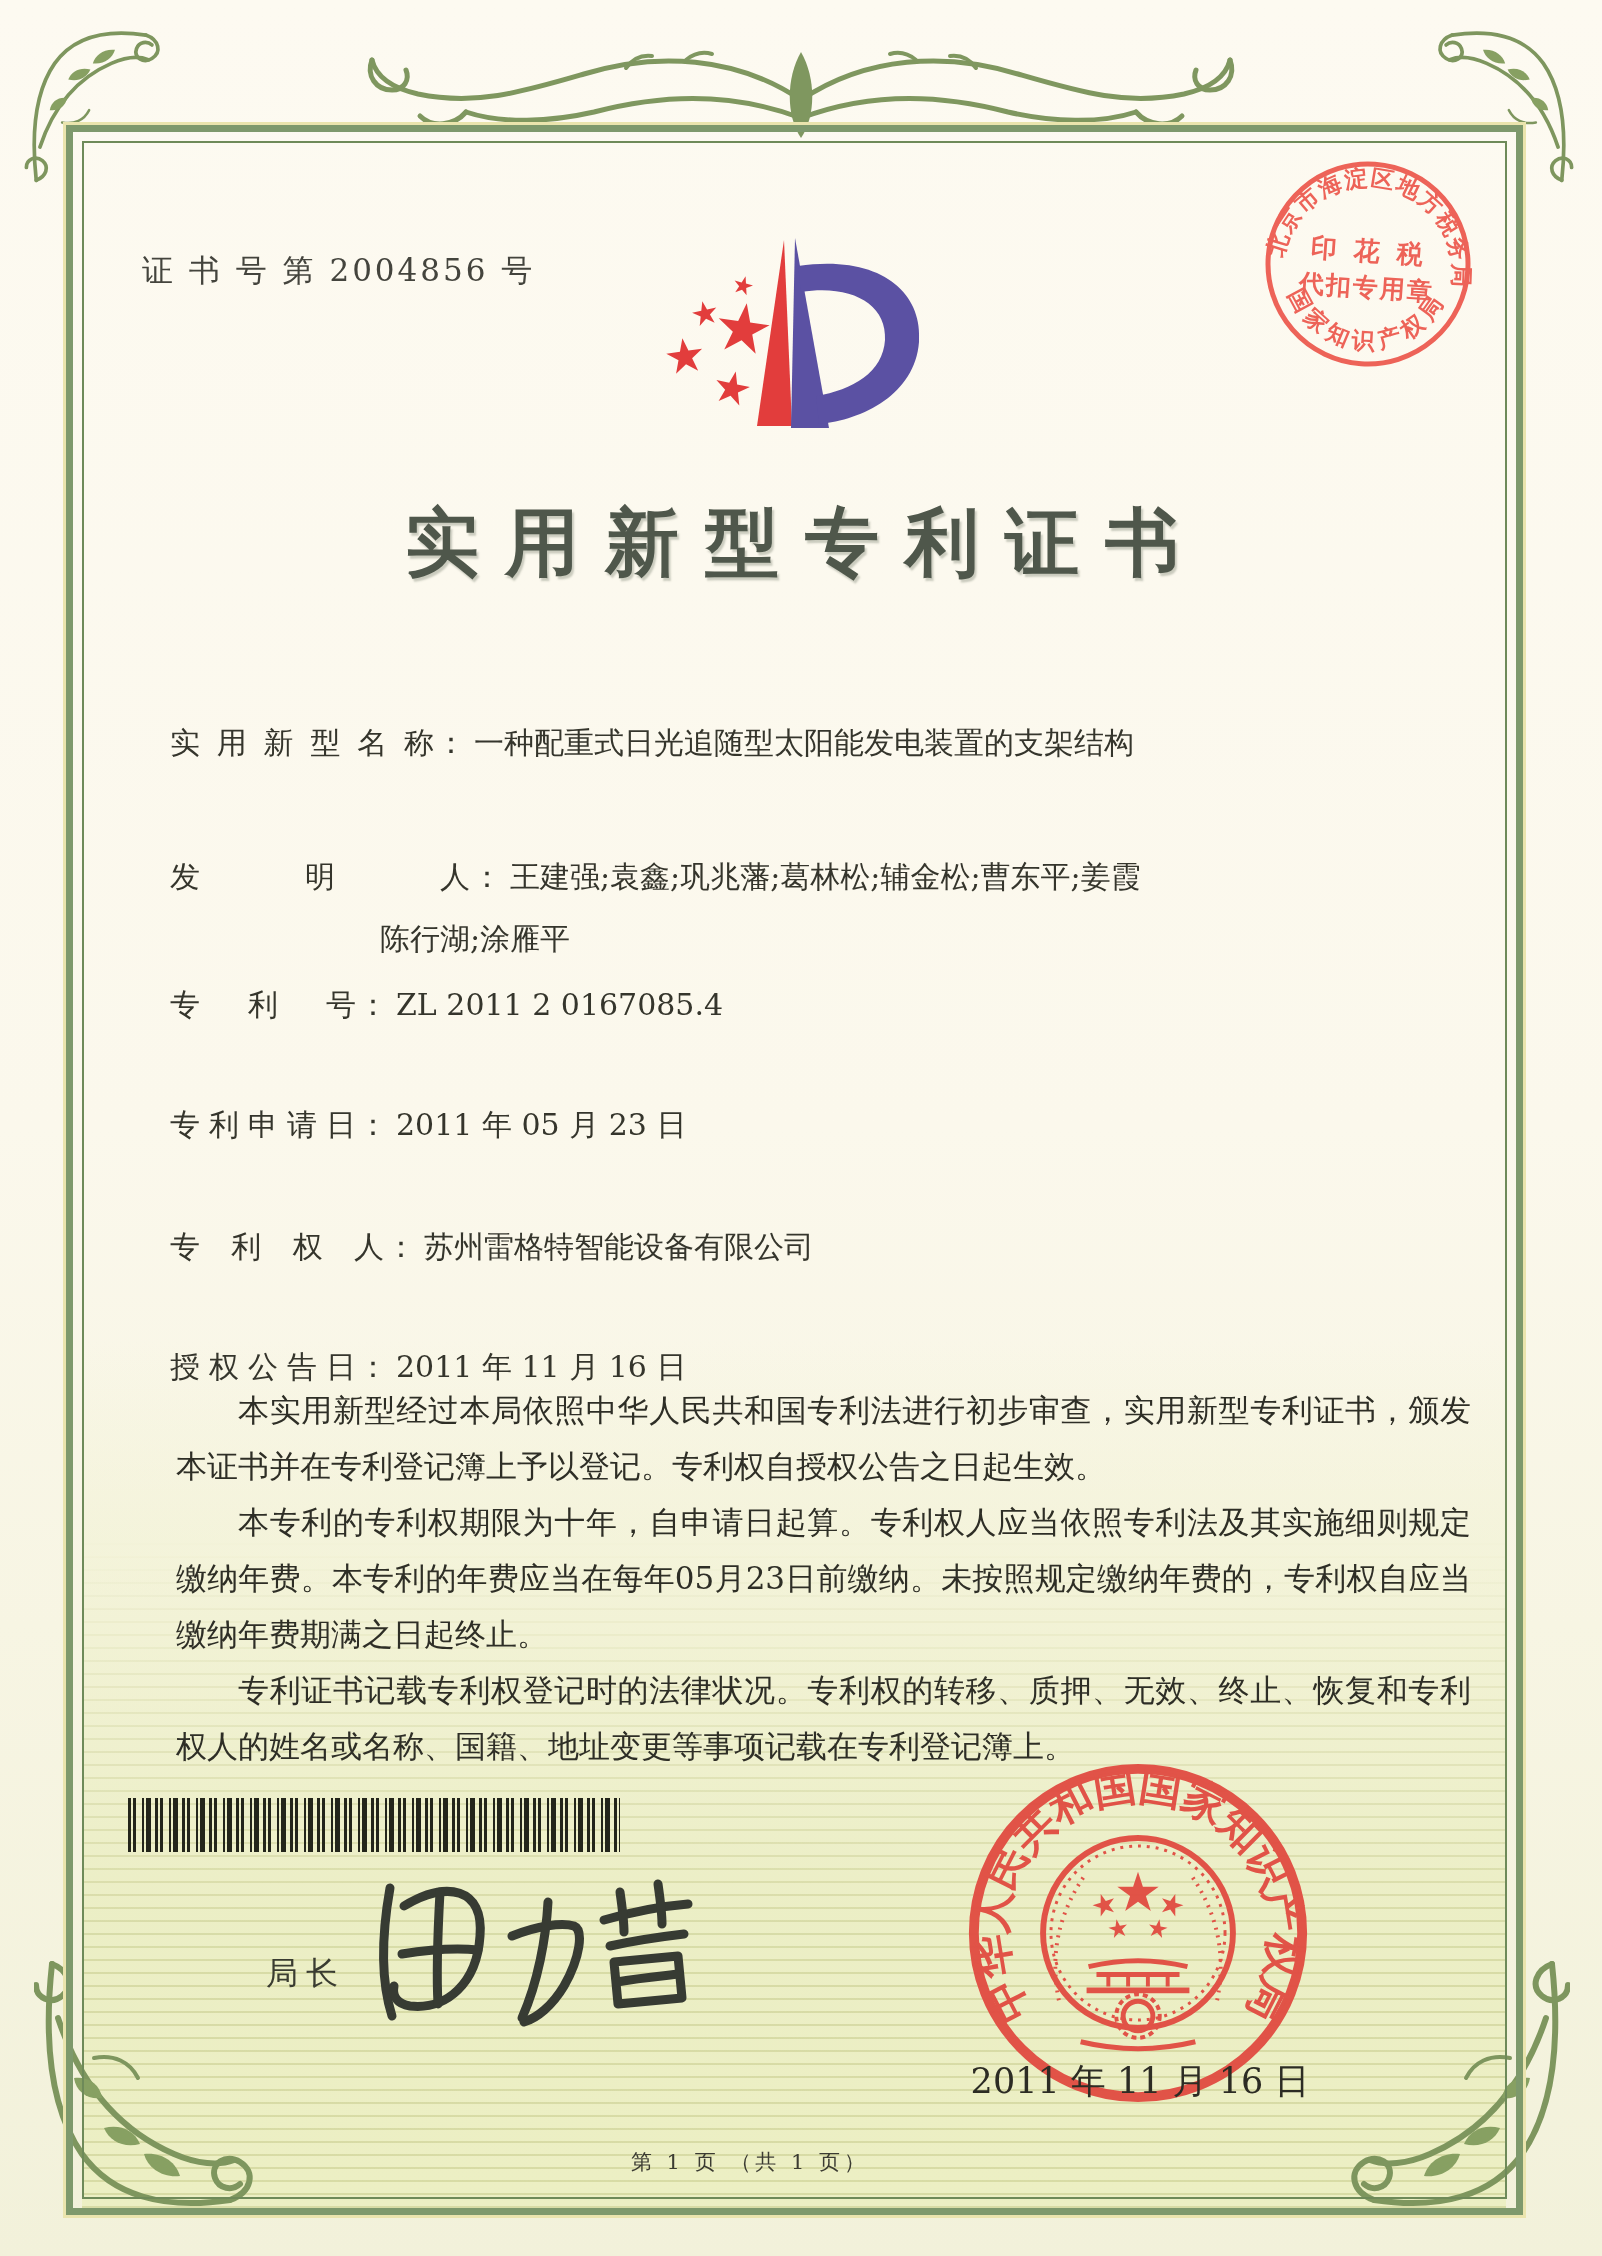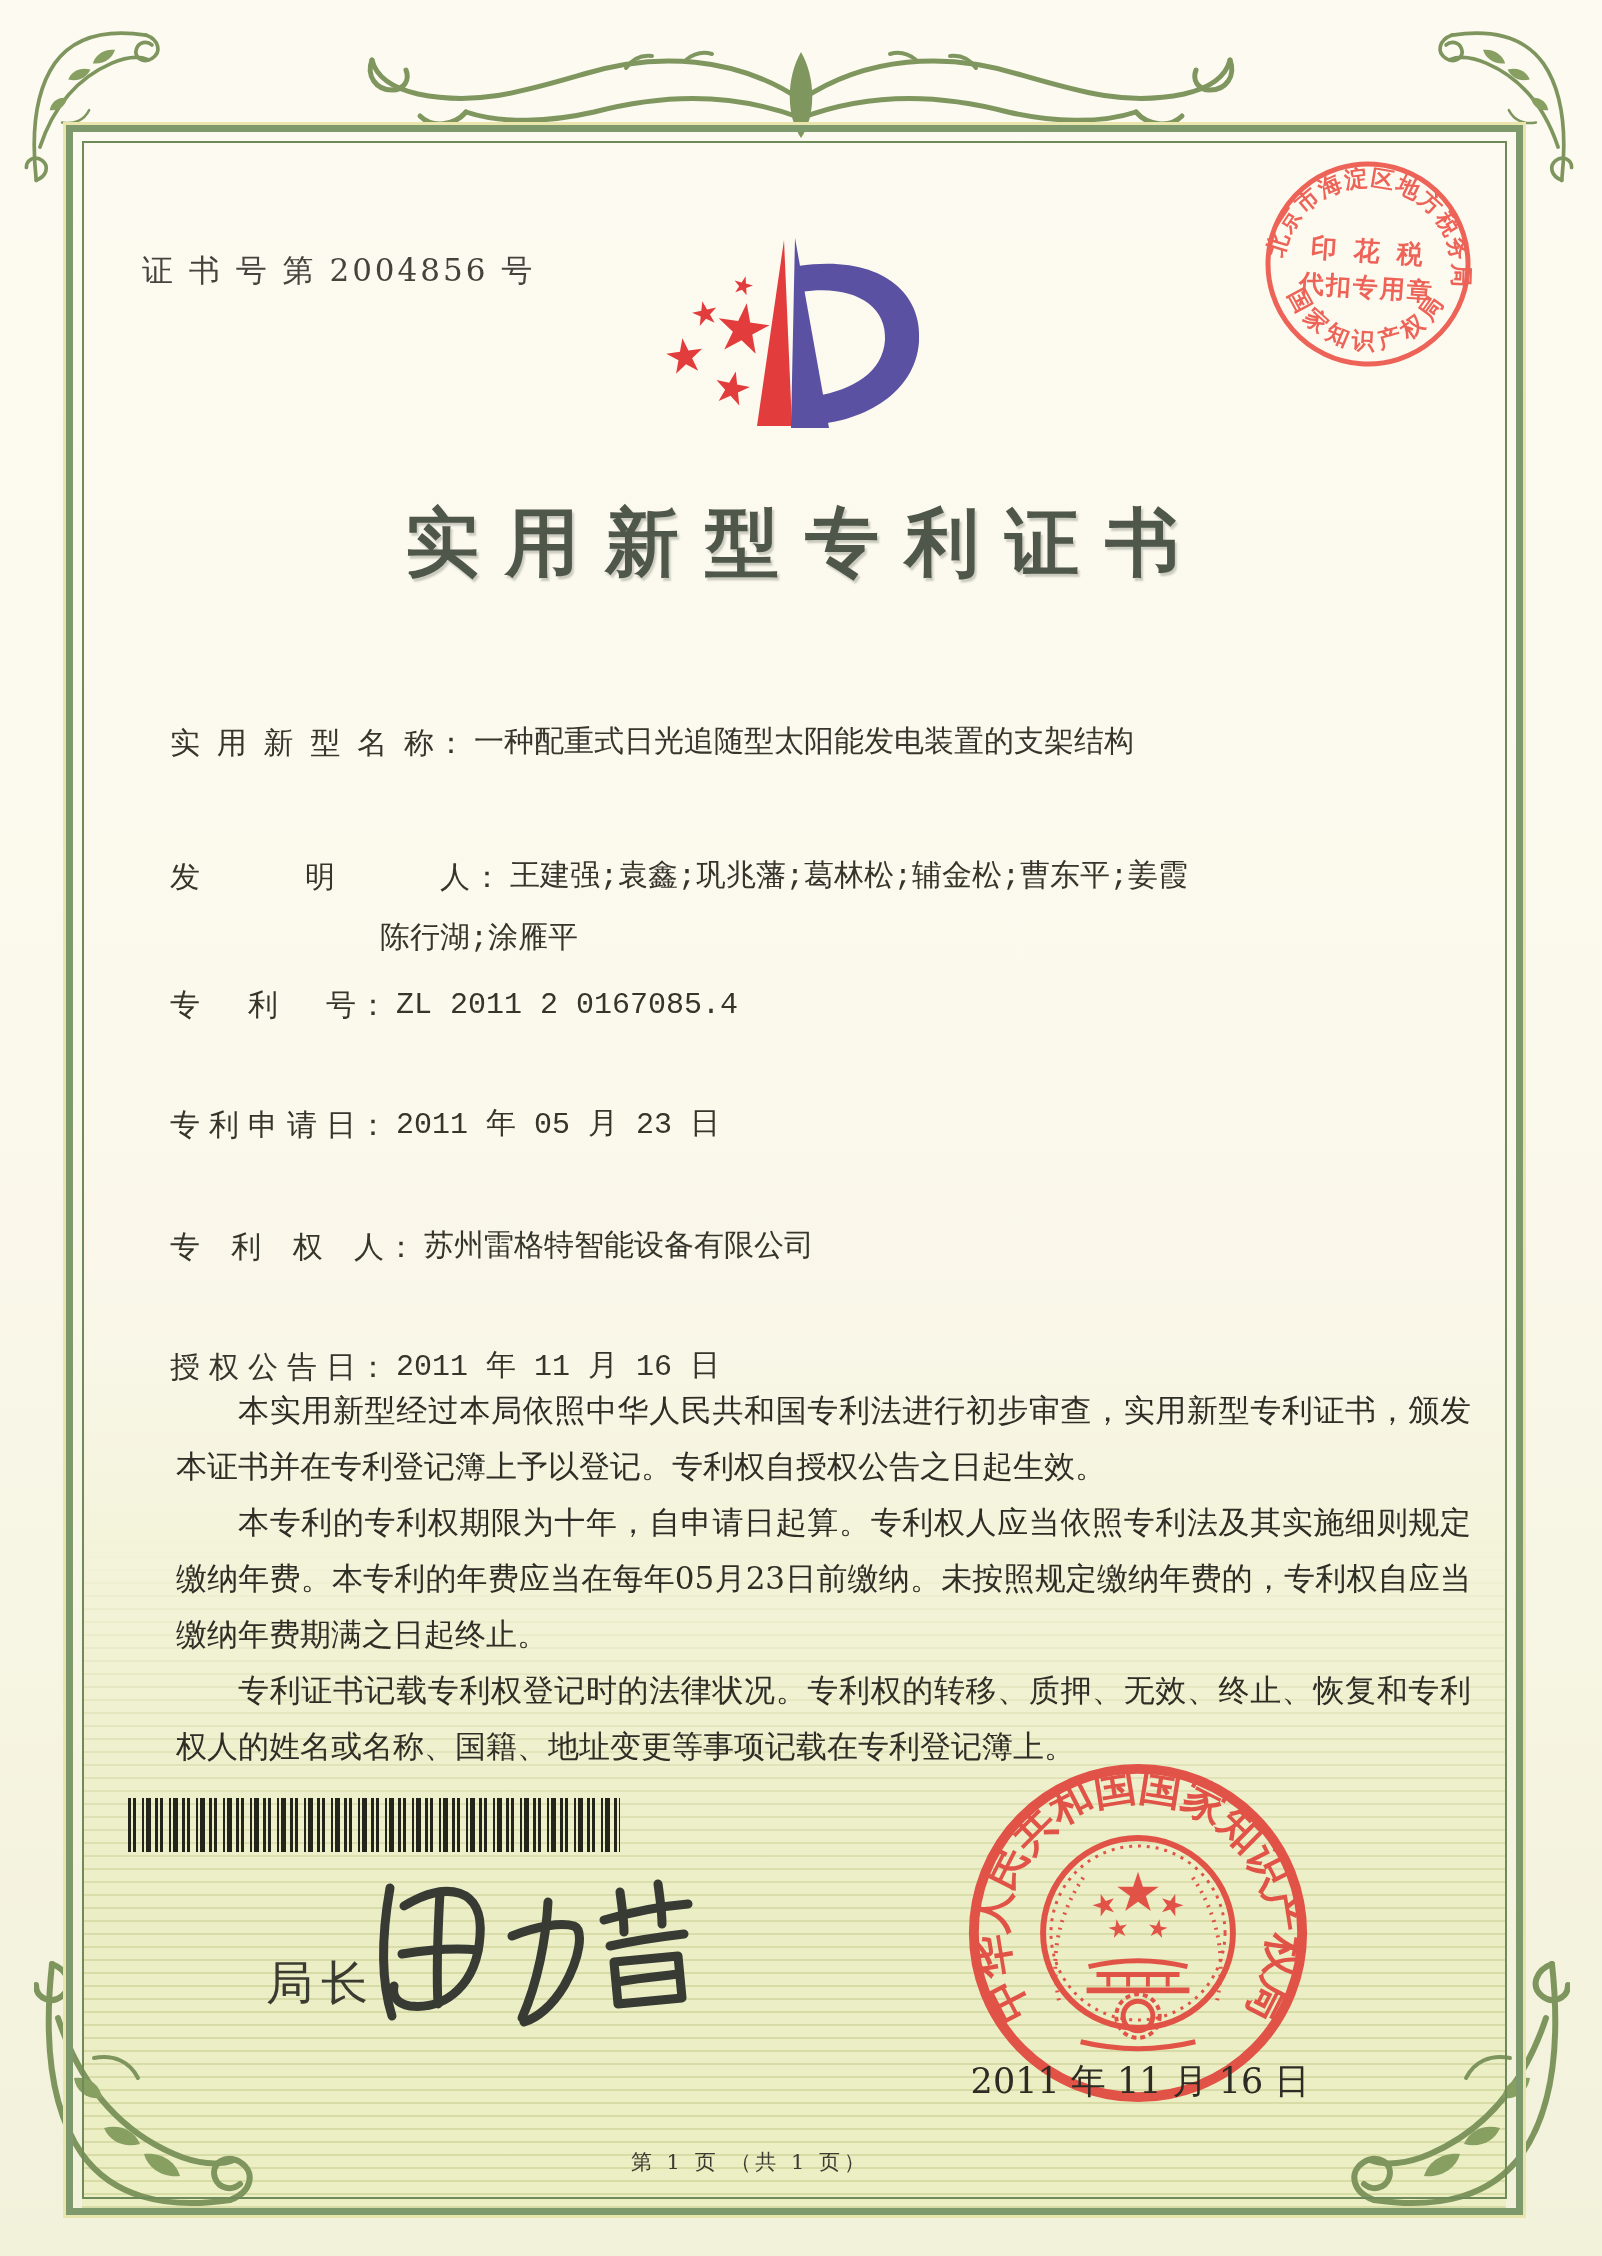--- a/index.html
+++ b/index.html
@@ -25,33 +25,33 @@
   .cert-no{position:absolute;left:142px;top:250px;font-size:31px;letter-spacing:3px;color:#44443d;}
 
   .title{position:absolute;left:0;width:1602px;top:494px;text-align:center;
     font-size:74px;font-weight:bold;letter-spacing:26px;padding-left:8px;box-sizing:border-box;
     color:#4f574b;text-shadow:2px 3px 2px rgba(96,106,86,.32);}
 
   .fields{position:absolute;left:170px;top:0;width:1330px;font-size:30px;color:#35352c;}
   .field{position:absolute;left:0;display:flex;align-items:flex-start;white-space:nowrap;}
   .f-label{display:inline-flex;justify-content:space-between;line-height:62px;}
   .f-colon{line-height:62px;margin:0 8px 0 2px;}
-  .f-value{line-height:62px;font-family:Liberation Mono, monospace;}
+  .f-value{line-height:62px;}
   .f-line2{margin-left:-130px;}
 
   .paragraphs{position:absolute;left:176px;top:1382px;width:1295px;
     font-size:31px;line-height:56px;color:#2e2e26;text-align:justify;}
   .paragraphs p{margin:0;text-indent:2em;}
 
   .barcode{position:absolute;left:128px;top:1798px;width:492px;height:54px;
     background:repeating-linear-gradient(90deg,#23251b 0 3px,transparent 3px 5px,
       #23251b 5px 8px,transparent 8px 14px,#23251b 14px 16px,transparent 16px 18px,
       #23251b 18px 23px,transparent 23px 27px);}
 
-  .sig-role{position:absolute;left:266px;top:1952px;font-size:47px;letter-spacing:8px;color:#3a3c31;}
+  .sig-role{position:absolute;left:266px;top:1952px;font-size:32px;letter-spacing:8px;color:#3a3c31;}
   .sig-svg{position:absolute;left:352px;top:1858px;}
 
   .logo-svg{position:absolute;left:645px;top:226px;}
   .stamp-svg{position:absolute;left:1258px;top:154px;transform:rotate(4deg);opacity:.93;}
   .seal-svg{position:absolute;left:960px;top:1755px;z-index:4;opacity:.95;}
 
   .issue-date{position:absolute;left:958px;top:2058px;width:364px;text-align:center;
     font-size:35px;color:#2c2c24;z-index:6;}
 
   .footer{position:absolute;left:90px;width:1320px;top:2148px;text-align:center;

